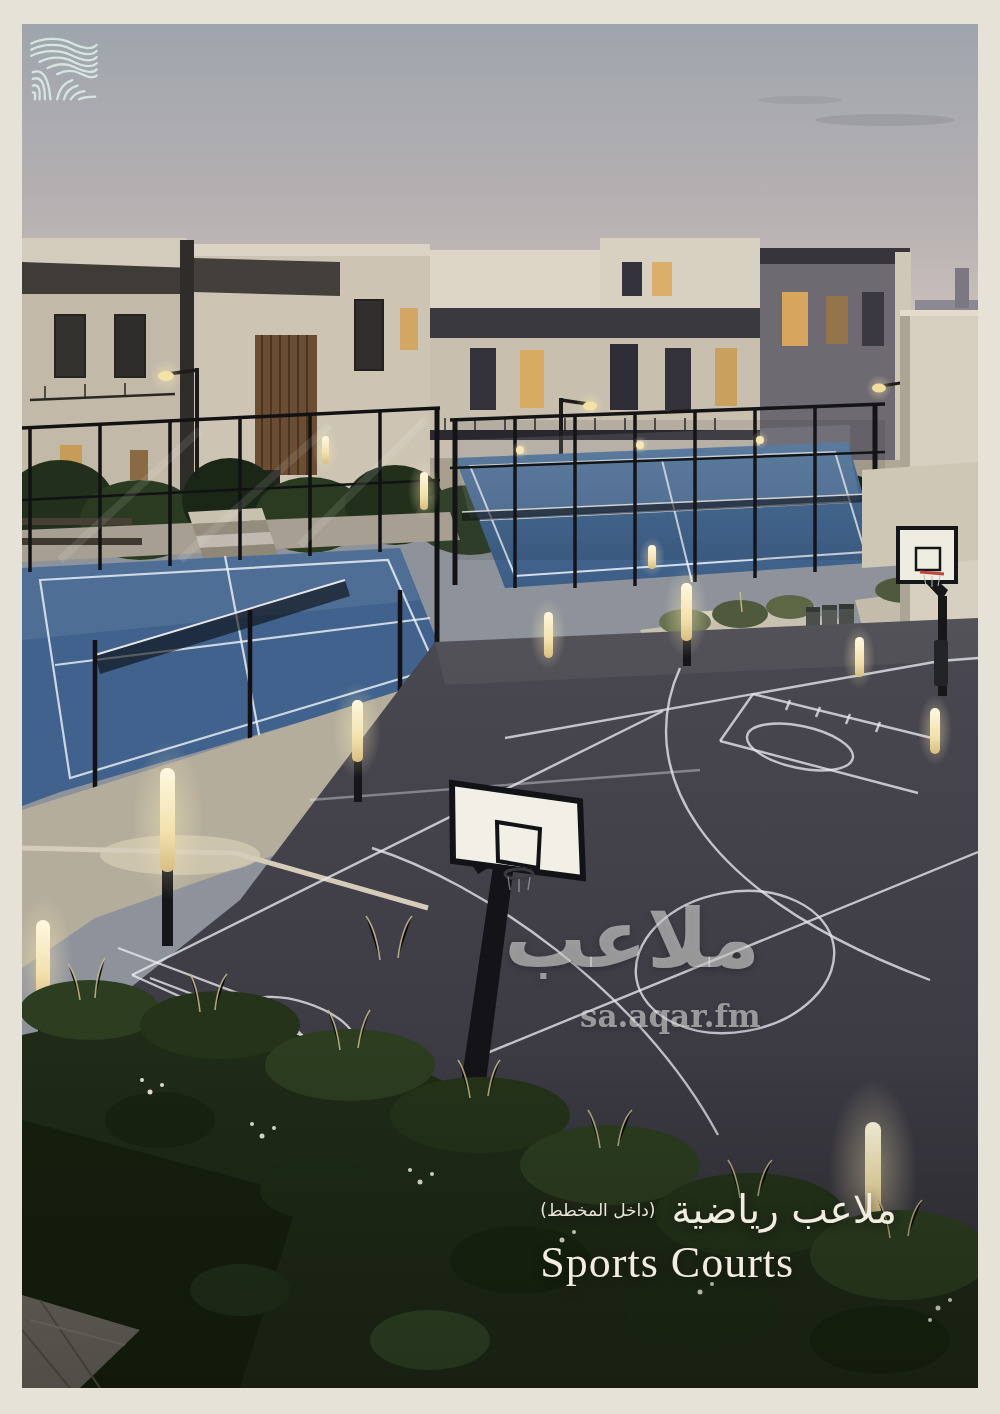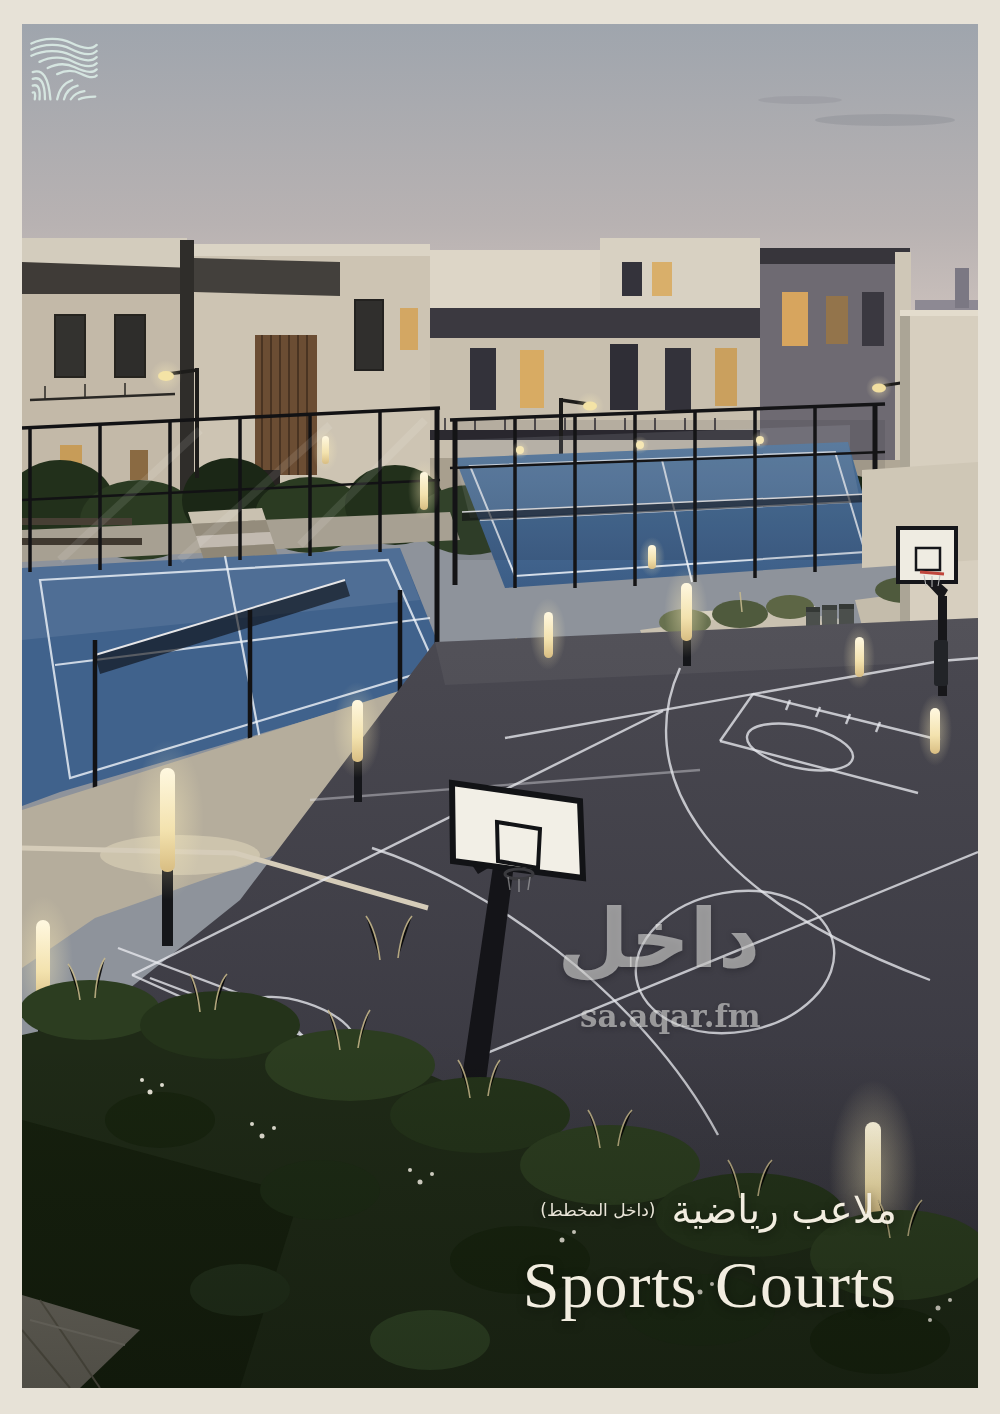--- a/index.html
+++ b/index.html
@@ -11,21 +11,21 @@
   .watermark{position:absolute;left:558px;top:874px;width:180px;text-align:center;pointer-events:none;}
   .watermark .brand{font-family:"DejaVu Sans",sans-serif;font-weight:700;font-size:82px;line-height:1.0;
      color:var(--watermark_gray,rgba(236,236,234,0.55));text-shadow:0 2px 6px rgba(20,20,25,.35);}
   .watermark .site{font-family:"DejaVu Serif","Liberation Serif",serif;font-weight:700;font-size:31px;margin-top:18px;
      color:var(--watermark_gray,rgba(236,236,234,0.58));text-shadow:0 2px 5px rgba(20,20,25,.3);}
   .caption{position:absolute;right:81px;top:1166px;color:var(--text_cream,#f2ede0);
      text-shadow:0 2px 10px rgba(10,12,8,.5);}
   .caption .ar-row{display:flex;justify-content:flex-end;align-items:flex-end;gap:16px;}
   .caption .note-ar{font-size:17px;padding-bottom:11px;letter-spacing:.5px;opacity:.96;}
   .caption .title-ar{font-size:39px;line-height:1.05;letter-spacing:0;}
-  .caption .title-en{font-family:"Liberation Serif","DejaVu Serif",serif;font-size:66px;line-height:1.1;margin-top:18px;letter-spacing:1px;}
+  .caption .title-en{font-family:"Liberation Serif","DejaVu Serif",serif;font-size:44px;line-height:1.1;margin-top:8px;letter-spacing:1px;}
 </style>
 </head>
 <body>
 
 <div class="page">
   <div class="photo">
 
     <svg class="scene" viewBox="22 24 956 1364" preserveAspectRatio="none">
       <defs>
         <linearGradient id="skyG" x1="0" y1="0" x2="0" y2="1">
@@ -460,21 +460,21 @@
         <path d="M 4 76 Q 16 72, 14 96"></path>
         <path d="M 4 86 Q 9 84, 7 96"></path>
         <path d="M 40 96 Q 44 74, 62 68"></path>
         <path d="M 50 96 Q 54 80, 70 76"></path>
         <path d="M 60 96 Q 66 86, 80 84"></path>
         <path d="M 72 96 Q 80 92, 96 92"></path>
       </g>
     </svg>
 
     <div class="watermark">
-      <div class="brand" dir="rtl">داخل</div>
+      <div class="brand" dir="rtl">ملاعب</div>
       <div class="site">sa.aqar.fm</div>
     </div>
 
     <div class="caption">
       <div class="ar-row">
         <span class="note-ar" dir="rtl">(داخل المخطط)</span>
         <span class="title-ar" dir="rtl">ملاعب رياضية</span>
       </div>
       <div class="title-en">Sports Courts</div>
     </div>

